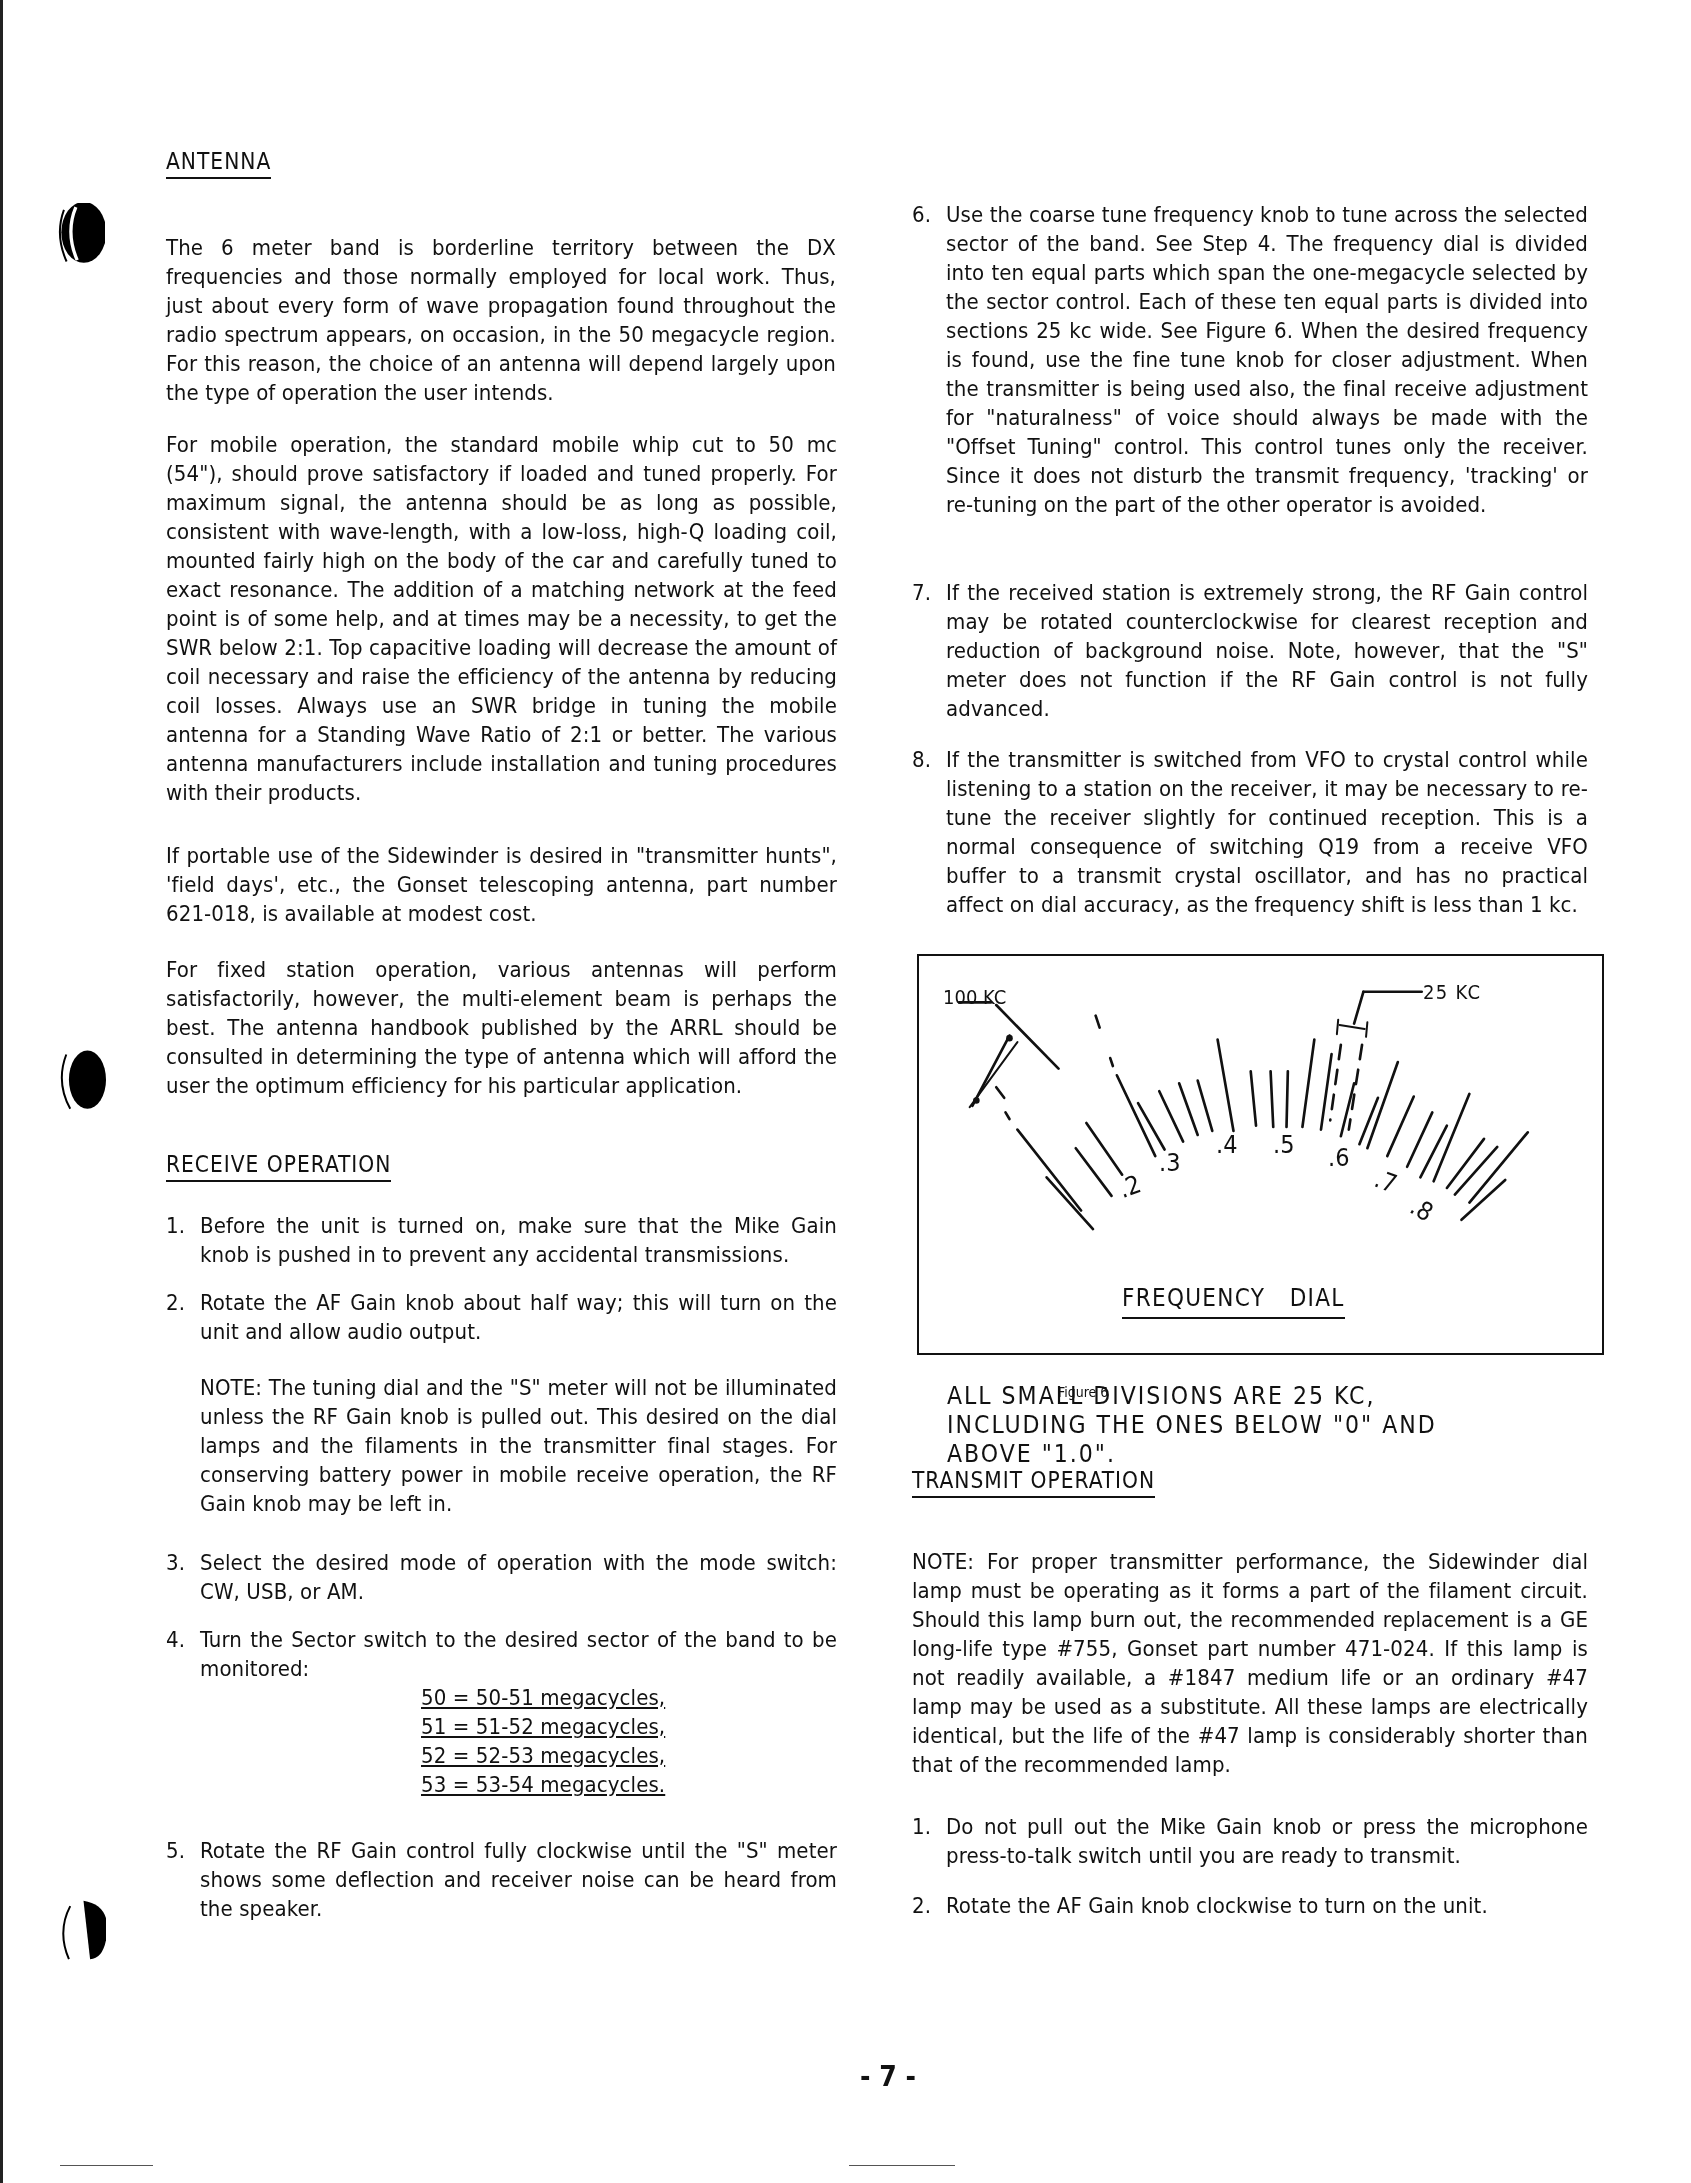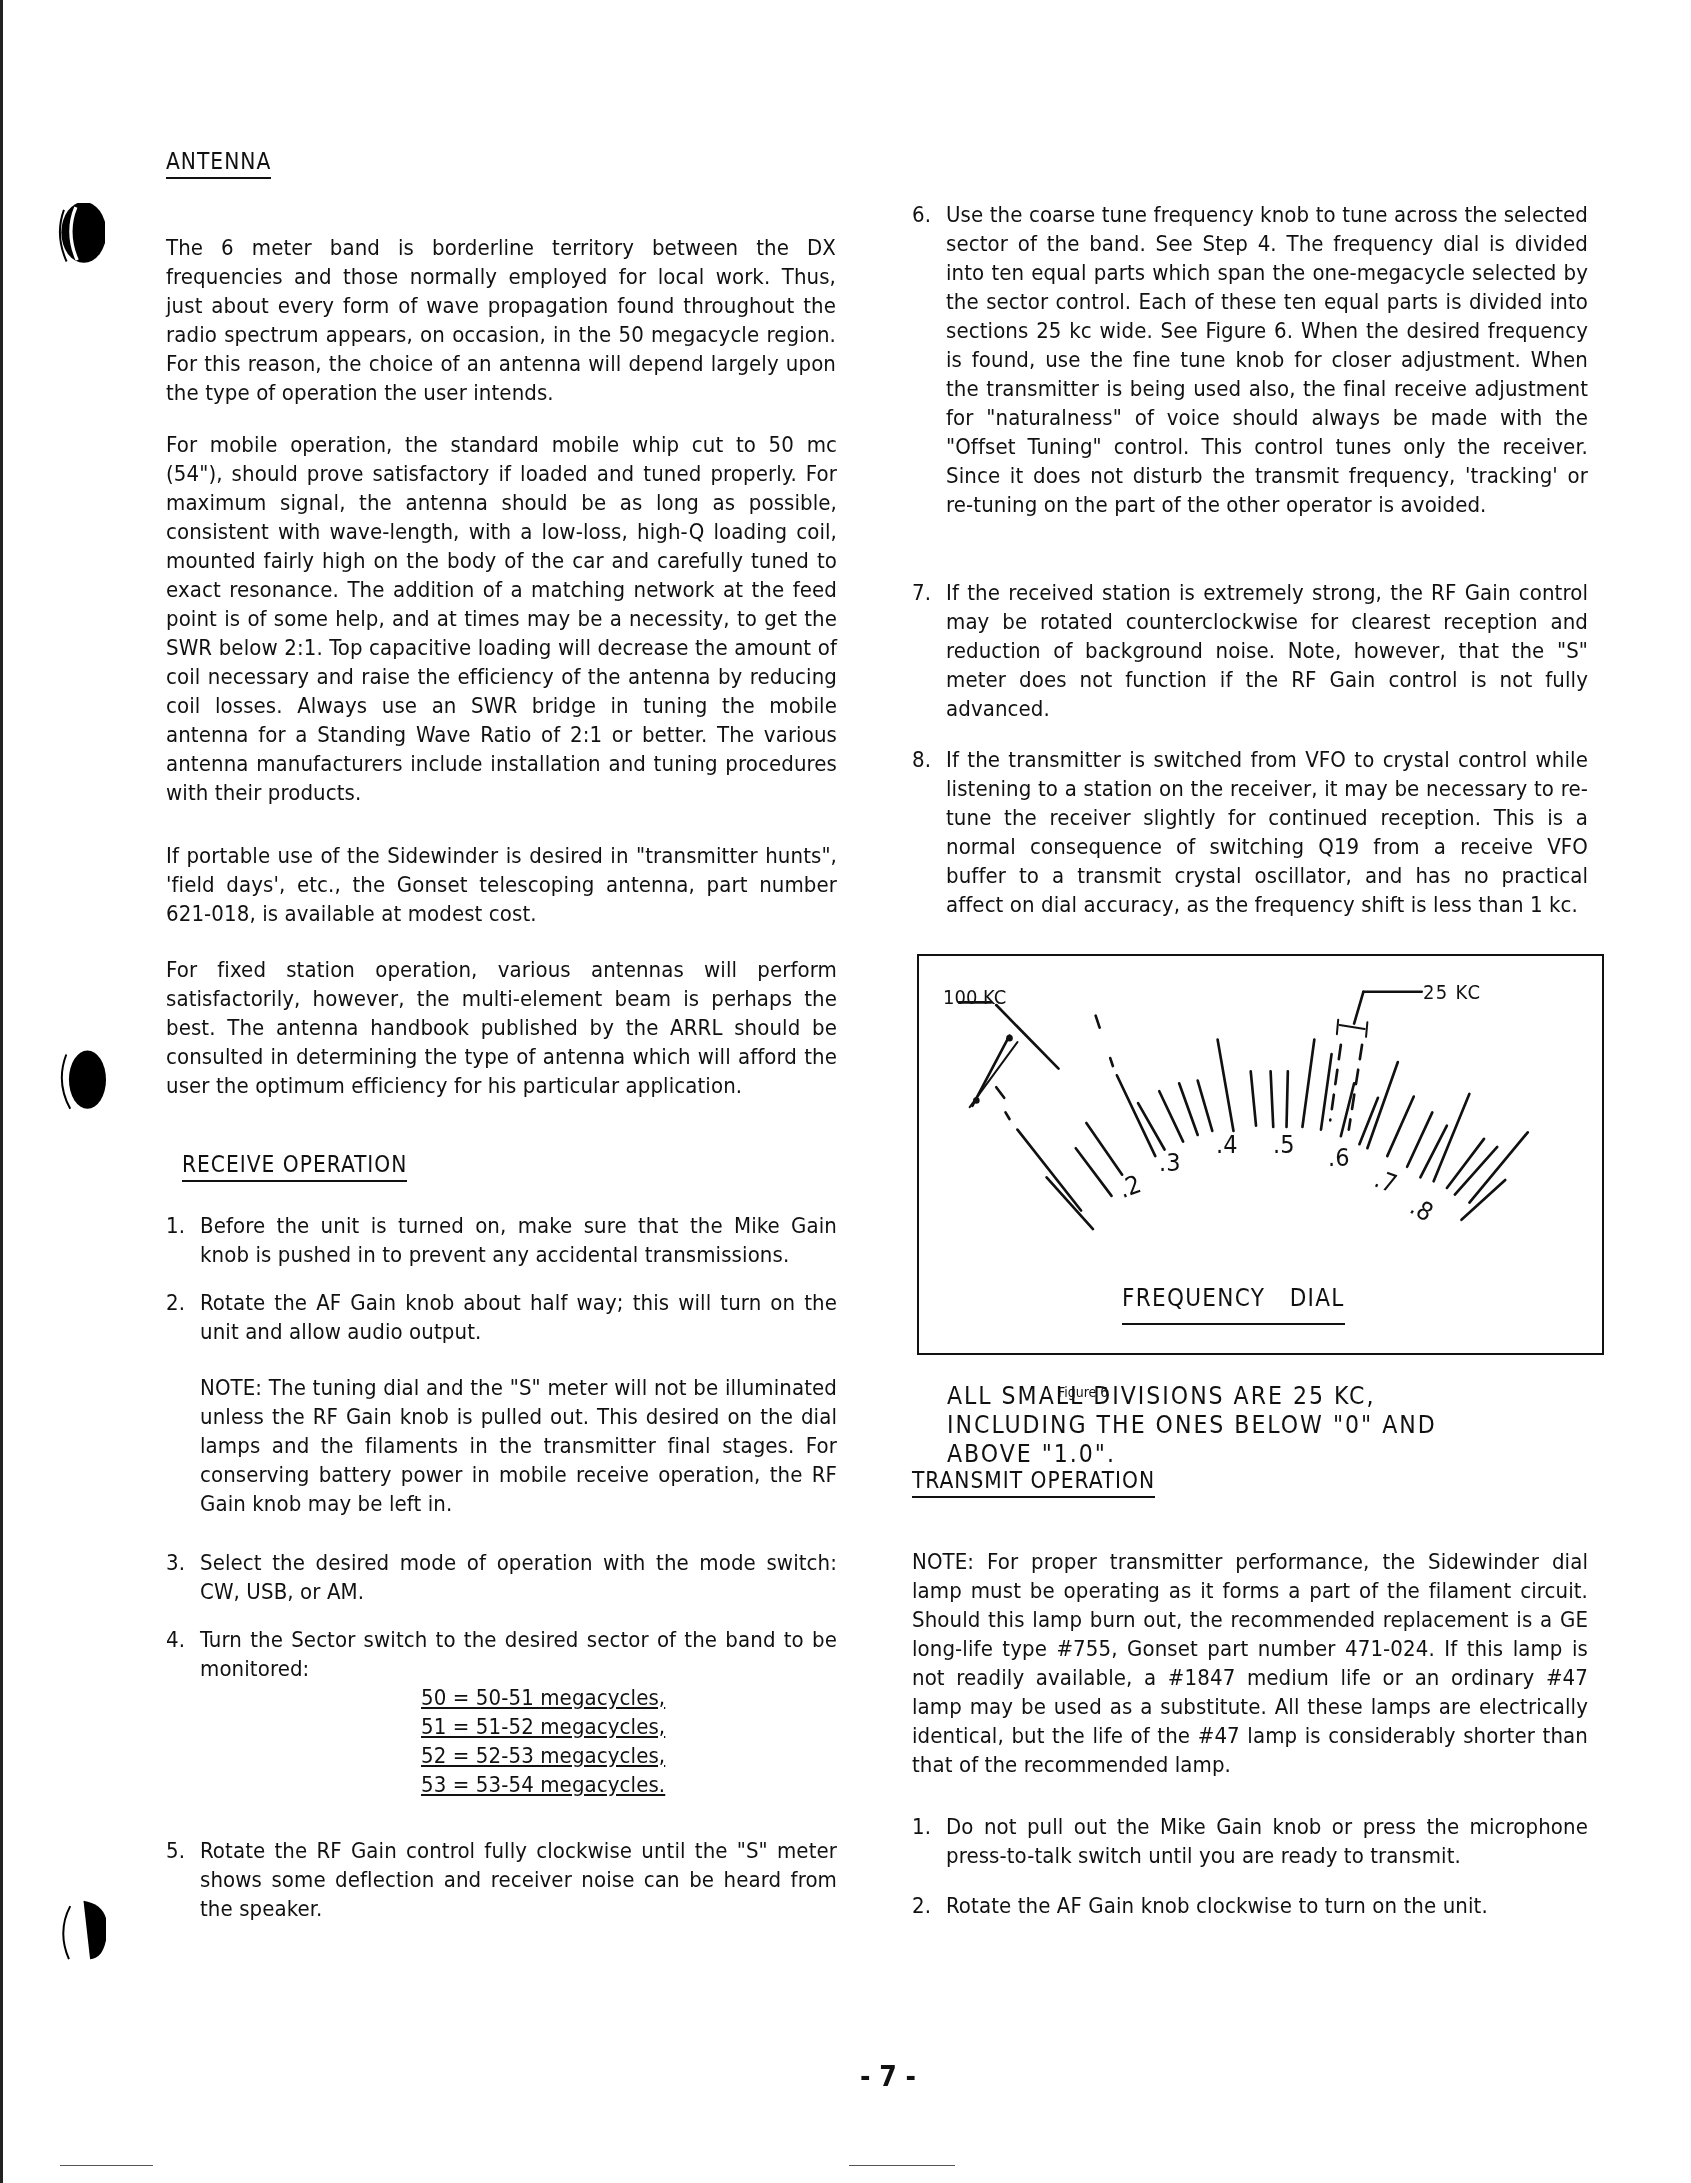--- a/index.html
+++ b/index.html
@@ -47,21 +47,21 @@
   </svg>
 
   <div class="col col-left" style="top:0;">
     <div class="heading" style="top:147px;left:0;">ANTENNA</div>
 
     <div class="para" style="top:233px;left:0;width:670px;">The 6 meter band is borderline territory between the DX frequencies and those normally employed for local work. Thus, just about every form of wave propagation found throughout the radio spectrum appears, on occasion, in the 50 megacycle region. For this reason, the choice of an antenna will depend largely upon the type of operation the user intends.</div>
     <div class="para" style="top:430px;left:0;width:671px;">For mobile operation, the standard mobile whip cut to 50 mc (54"), should prove satisfactory if loaded and tuned properly. For maximum signal, the antenna should be as long as possible, consistent with wave-length, with a low-loss, high-Q loading coil, mounted fairly high on the body of the car and carefully tuned to exact resonance. The addition of a matching network at the feed point is of some help, and at times may be a necessity, to get the SWR below 2:1. Top capacitive loading will decrease the amount of coil necessary and raise the efficiency of the antenna by reducing coil losses. Always use an SWR bridge in tuning the mobile antenna for a Standing Wave Ratio of 2:1 or better. The various antenna manufacturers include installation and tuning procedures with their products.</div>
     <div class="para" style="top:841px;left:0;width:671px;">If portable use of the Sidewinder is desired in "transmitter hunts", 'field days', etc., the Gonset telescoping antenna, part number 621-018, is available at modest cost.</div>
     <div class="para" style="top:955px;left:0;width:671px;">For fixed station operation, various antennas will perform satisfactorily, however, the multi-element beam is perhaps the best. The antenna handbook published by the ARRL should be consulted in determining the type of antenna which will afford the user the optimum efficiency for his particular application.</div>
 
-    <div class="heading" style="top:1150px;left:16px;">RECEIVE OPERATION</div>
+    <div class="heading" style="top:1150px;left:0;">RECEIVE OPERATION</div>
 
     <div class="item" style="top:1211px;left:0;width:671px;">
       <span class="num">1.</span>
       <span class="txt">Before the unit is turned on, make sure that the Mike Gain knob is pushed in to prevent any accidental transmissions.</span>
     </div>
     <div class="item" style="top:1288px;left:0;width:671px;">
       <span class="num">2.</span>
       <span class="txt">Rotate the AF Gain knob about half way; this will turn on the unit and allow audio output.</span>
     </div>
     <div class="para" style="top:1373px;left:34px;width:637px;">NOTE: The tuning dial and the "S" meter will not be illuminated unless the RF Gain knob is pulled out. This desired on the dial lamps and the filaments in the transmitter final stages. For conserving battery power in mobile receive operation, the RF Gain knob may be left in.</div>
@@ -159,21 +159,21 @@
     <div class="fig-label" style="left:504px;top:24px;letter-spacing:1.3px;">25 KC</div>
 
     <div class="fig-label" style="left:200px;top:216px;font-size:25px;transform:rotate(-20deg);">.2</div>
     <div class="fig-label" style="left:240px;top:192px;font-size:25px;">.3</div>
     <div class="fig-label" style="left:297px;top:174px;font-size:25px;">.4</div>
     <div class="fig-label" style="left:354px;top:174px;font-size:25px;">.5</div>
     <div class="fig-label" style="left:409px;top:187px;font-size:25px;">.6</div>
     <div class="fig-label" style="left:456px;top:211px;font-size:25px;transform:rotate(20deg);">.7</div>
     <div class="fig-label" style="left:492px;top:239px;font-size:25px;transform:rotate(30deg);">.8</div>
 
-    <div class="fig-label" style="left:203px;top:328px;font-size:24px;letter-spacing:1.3px;white-space:pre;border-bottom:2.7px solid #111;padding-bottom:11px;">FREQUENCY   DIAL</div>
+    <div class="fig-label" style="left:203px;top:328px;font-size:24px;letter-spacing:1.3px;white-space:pre;border-bottom:2.7px solid #111;padding-bottom:5px;">FREQUENCY   DIAL</div>
   </div>
 
   <div class="fig-caption" style="left:947px;top:1381px;">ALL SMALL DIVISIONS ARE 25 KC,</div>
   <div class="fig-caption" style="left:947px;top:1410px;">INCLUDING THE ONES BELOW "0" AND</div>
   <div class="fig-caption" style="left:947px;top:1439px;">ABOVE "1.0".</div>
   <div style="position:absolute;left:1058px;top:1384px;font-size:14px;">Figure 6</div>
 
   <div class="col col-right" style="top:0;">
     <div class="heading" style="top:1466px;left:0;">TRANSMIT OPERATION</div>
     <div class="para" style="top:1547px;left:0;width:676px;">NOTE: For proper transmitter performance, the Sidewinder dial lamp must be operating as it forms a part of the filament circuit. Should this lamp burn out, the recommended replacement is a GE long-life type #755, Gonset part number 471-024. If this lamp is not readily available, a #1847 medium life or an ordinary #47 lamp may be used as a substitute. All these lamps are electrically identical, but the life of the #47 lamp is considerably shorter than that of the recommended lamp.</div>

